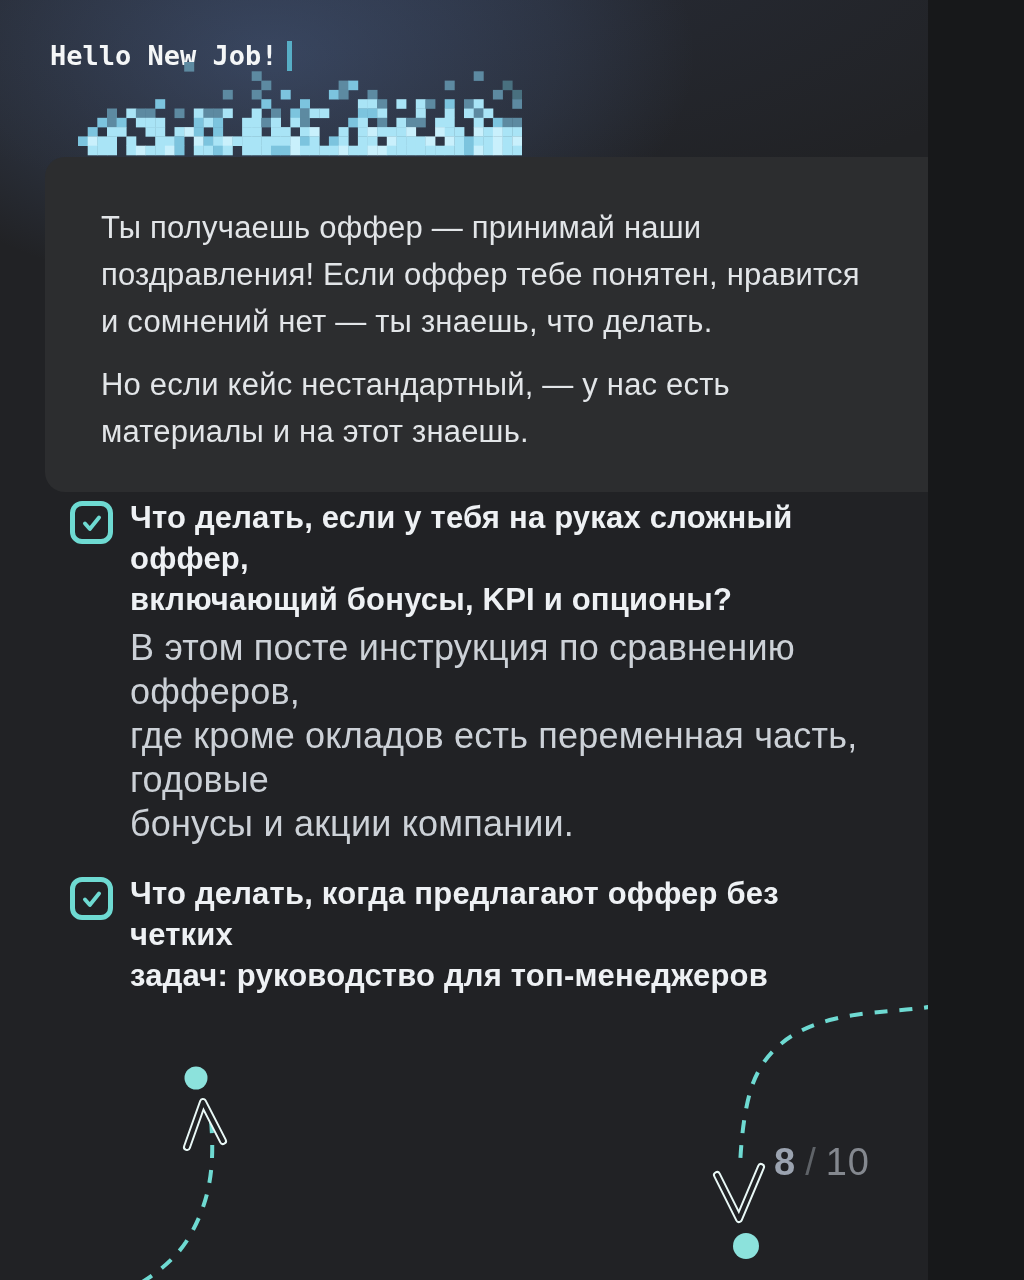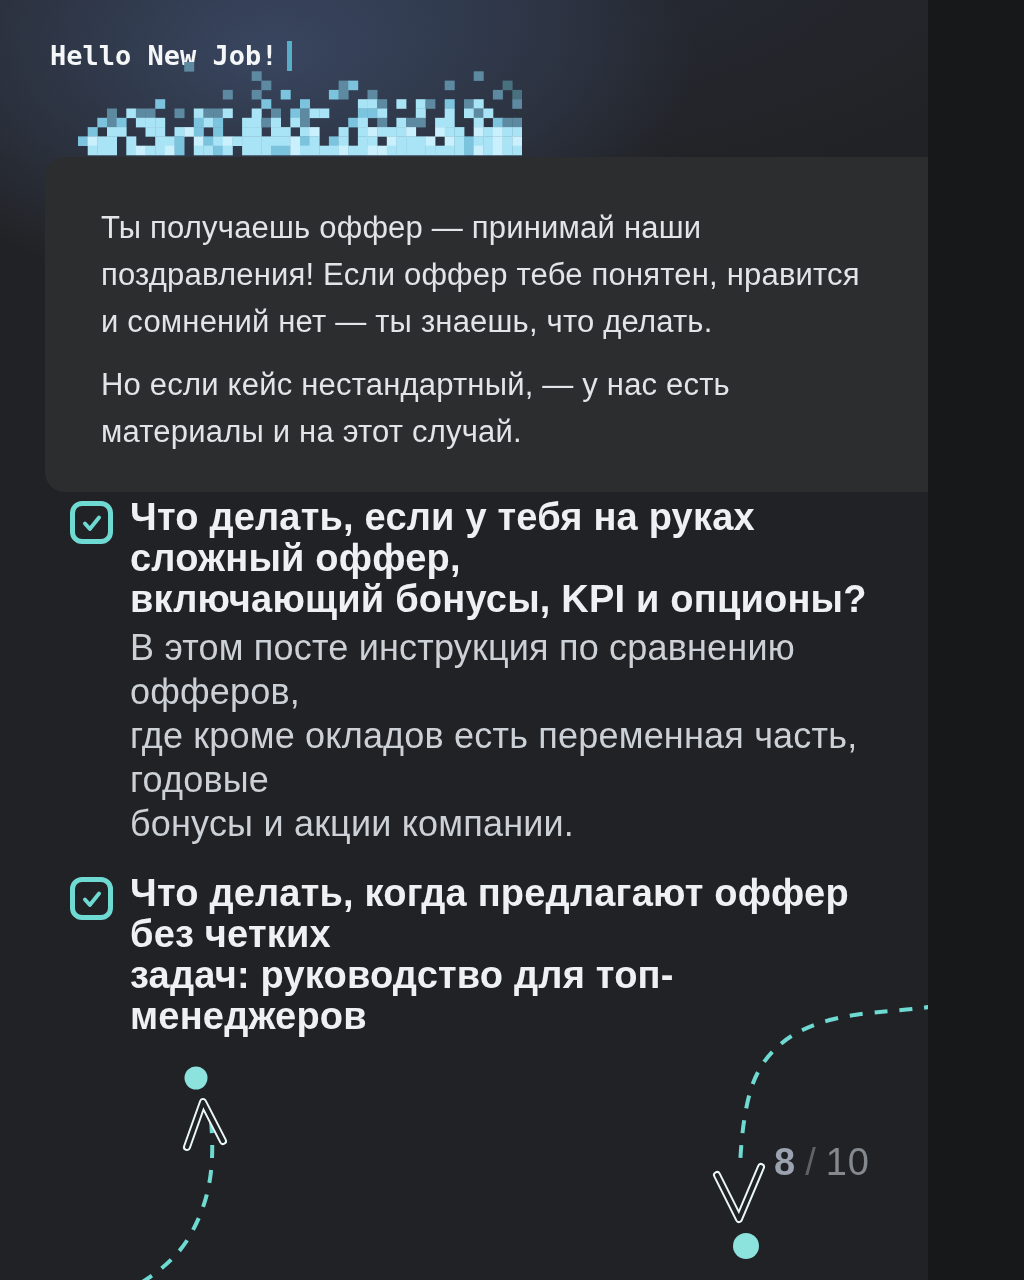--- a/index.html
+++ b/index.html
@@ -46,21 +46,21 @@
     width:43px;height:43px;box-sizing:border-box;margin-top:4px;
     border:5px solid var(--accent-teal,#6edad2);border-radius:12px;
     display:flex;align-items:center;justify-content:center;
   }
   .checkbox svg{display:block;}
   .checkbox polyline{
     fill:none;stroke:var(--accent-teal,#6edad2);stroke-width:3.6;
     stroke-linecap:round;stroke-linejoin:round;
   }
   .check-item h3{
-    margin:0 0 6px 0;font-size:38px;line-height:41px;font-weight:bold;
+    margin:0 0 6px 0;font-size:31px;line-height:41px;font-weight:bold;
     color:var(--heading-color,#eef1f4);white-space:pre-line;letter-spacing:0.2px;
   }
   .check-item .item-body{
     margin:0;font-size:36px;line-height:44px;color:var(--body-color,#ccd1d7);
     white-space:pre-line;letter-spacing:0.2px;
   }
   .check-item .quote-italic{font-style:italic;}
   
   .arrows{position:absolute;left:0;top:0;pointer-events:none;}
   .arrows .dash{
@@ -286,21 +286,21 @@
       <rect x="434.3" y="65.1" width="10.0" height="9.6" fill="#a9e4f6"></rect>
       <rect x="434.3" y="74.4" width="10.0" height="9.6" fill="#c9f0fc"></rect>
       <rect x="434.3" y="83.7" width="10.0" height="9.6" fill="#a9e4f6"></rect>
     </svg>
 
   <section class="intro-card">
     <p>Ты получаешь оффер — принимай наши
 поздравления! Если оффер тебе понятен, нравится
 и сомнений нет — ты знаешь, что делать.</p>
     <p>Но если кейс нестандартный, — у нас есть
-материалы и на этот случай.</p>
+материалы и на этот знаешь.</p>
   </section>
 
   <section class="checklist">
     <div class="check-item">
       <span class="checkbox">
         <svg width="26" height="26" viewBox="0 0 24 24">
           <polyline points="5.5,12.5 10,17.5 18.5,7"></polyline>
         </svg>
       </span>
       <div class="item-text">

